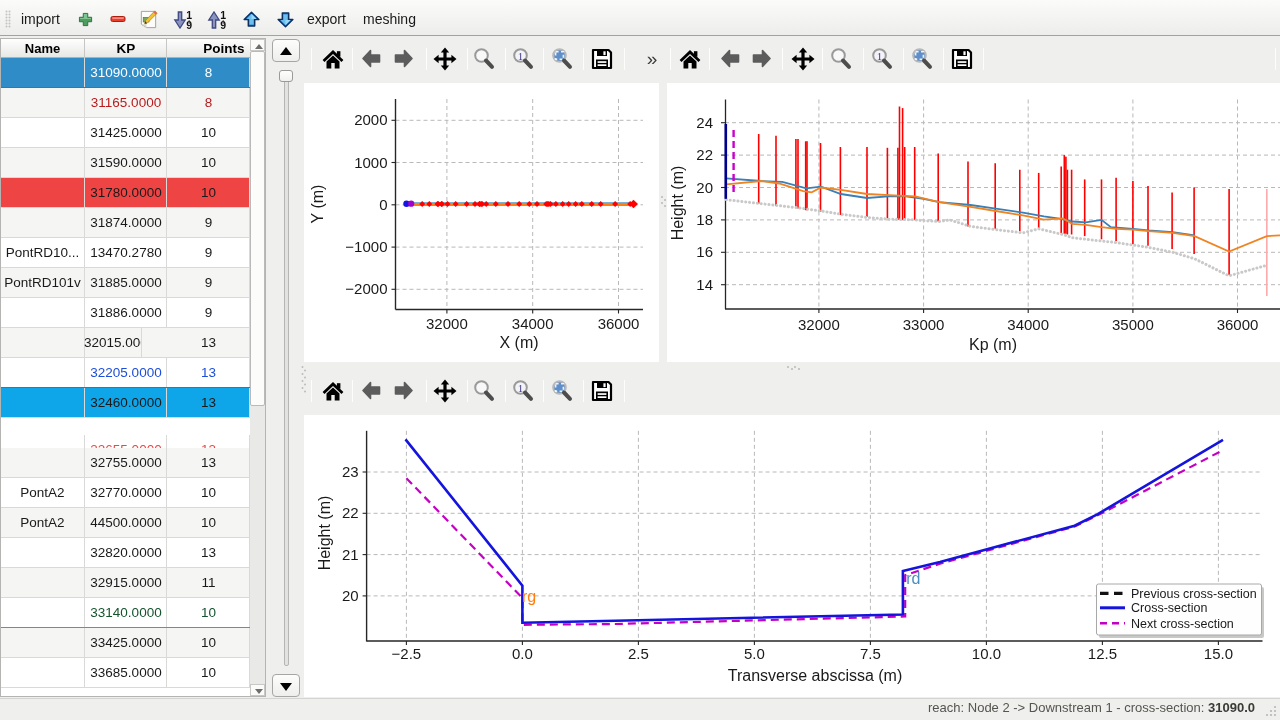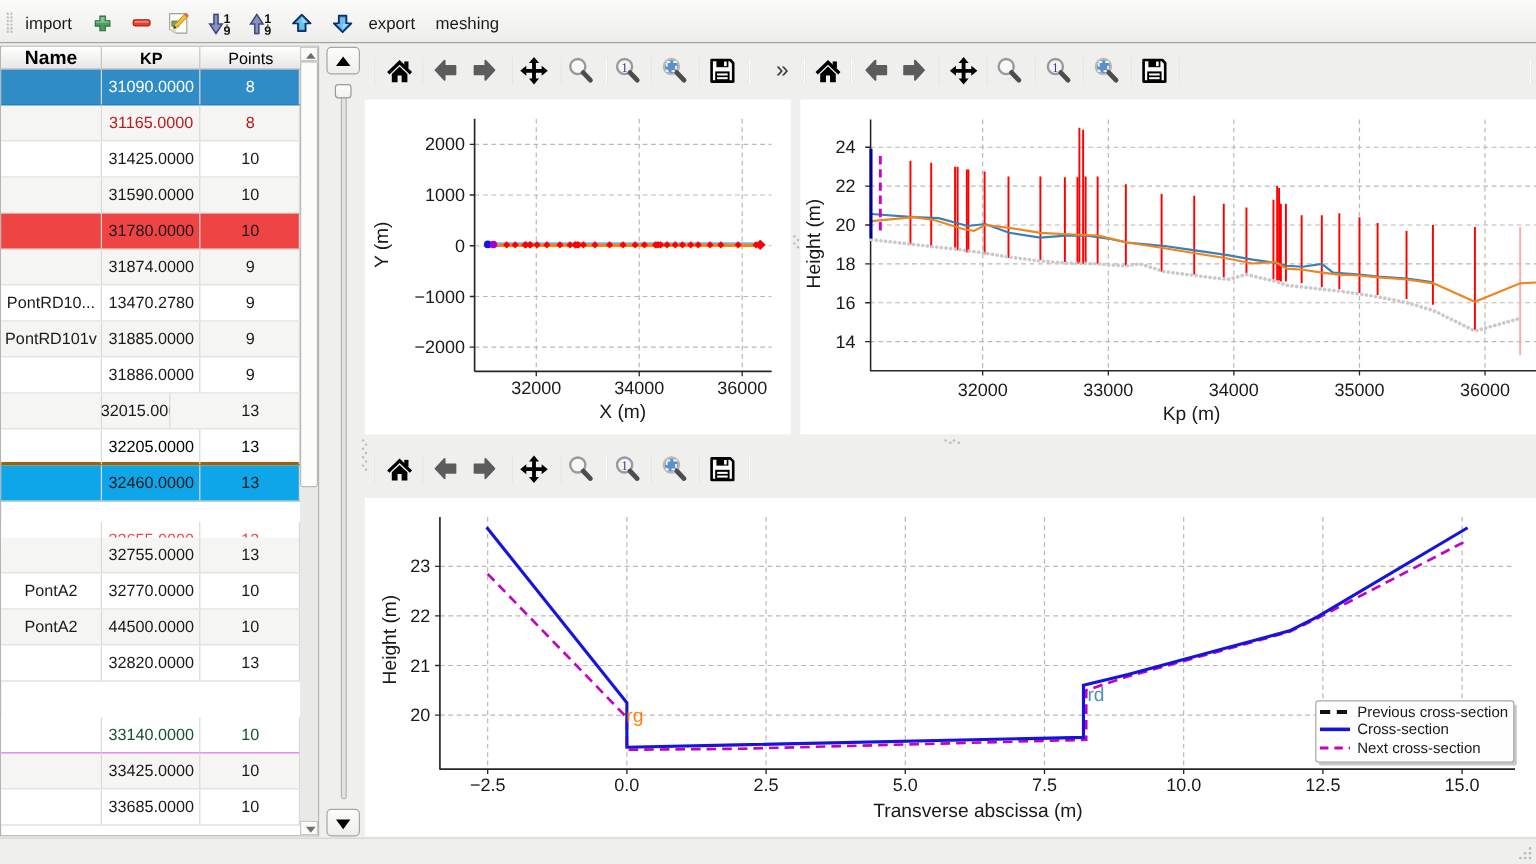--- a/index.html
+++ b/index.html
@@ -130,23 +130,23 @@
 <svg style="position:absolute;left:277px;top:11px" width="17" height="17">
       <use href="#i-arrdown"></use>
     </svg>
 <div class="tbtxt" style="left:307px">export</div>
 <div class="tbtxt" style="left:363px">meshing</div>
 
 <div style="position:absolute;left:0;top:38px;width:266px;height:659px;background:#fff;
   border:1px solid #b4b4b2"></div>
 <div style="position:absolute;left:1px;top:39px;width:249px;height:19px;
   background:linear-gradient(#ffffff,#e7e7e5);border-bottom:1px solid #b0b0ae">
-  <div style="position:absolute;left:0;width:84px;text-align:center;font-weight:bold;font-size:16px;line-height:19px;border-right:1px solid #c6c6c4">Name</div>
+  <div style="position:absolute;left:0;width:84px;text-align:center;font-weight:bold;font-size:13px;line-height:19px;border-right:1px solid #c6c6c4">Name</div>
   <div style="position:absolute;left:85px;width:81px;text-align:center;font-weight:bold;font-size:13.5px;line-height:19px;border-right:1px solid #c6c6c4">KP</div>
-  <div style="position:absolute;left:167px;width:82px;text-align:center;font-weight:normal;font-size:13.5px;line-height:19px">Points</div>
+  <div style="position:absolute;left:182px;width:82px;text-align:center;font-weight:bold;font-size:13.5px;line-height:19px">Points</div>
 </div>
 <div class="tr" style="top:58px;background:#308cc6;color:#fff;border-bottom:1px solid #2a7cb0">
       <div class="tc" style="left:0;width:84px"></div>
       <div class="tc" style="left:85px;width:81px">31090.0000</div>
       <div class="tc" style="left:167px;width:82px">8</div>
     </div>
     <div class="tr" style="top:88px;background:#f5f5f4;color:#b91c1c;border-bottom:1px solid #d9d9d7">
       <div class="tc" style="left:0;width:84px"></div>
       <div class="tc" style="left:85px;width:81px">31165.0000</div>
       <div class="tc" style="left:167px;width:82px">8</div>
@@ -184,21 +184,21 @@
     <div class="tr" style="top:298px;background:#ffffff;color:#1a1a1a;border-bottom:1px solid #d9d9d7">
       <div class="tc" style="left:0;width:84px"></div>
       <div class="tc" style="left:85px;width:81px">31886.0000</div>
       <div class="tc" style="left:167px;width:82px">9</div>
     </div>
     <div class="tr" style="top:328px;background:#f5f5f4;color:#1a1a1a;border-bottom:1px solid #d9d9d7">
       <div class="tc" style="left:0;width:84px"></div>
       <div class="tc" style="left:83px;width:58px">32015.0000</div>
       <div class="tc" style="left:167px;width:82px">13</div>
     </div>
-    <div class="tr" style="top:358px;background:#ffffff;color:#000000;border-bottom:3px solid #a16207">
+    <div class="tr" style="top:358px;background:#ffffff;color:#1d4ed8;border-bottom:1px solid #a16207">
       <div class="tc" style="left:0;width:84px"></div>
       <div class="tc" style="left:85px;width:81px">32205.0000</div>
       <div class="tc" style="left:167px;width:82px">13</div>
     </div>
     <div class="tr" style="top:388px;background:#0ea5e9;color:#1a1a1a;border-bottom:1px solid #d9d9d7">
       <div class="tc" style="left:0;width:84px"></div>
       <div class="tc" style="left:85px;width:81px">32460.0000</div>
       <div class="tc" style="left:167px;width:82px">13</div>
     </div>
     <div class="tr" style="top:435px;background:#ffffff;color:#ef4444;border-bottom:1px solid #d9d9d7">
@@ -218,20 +218,25 @@
     </div>
     <div class="tr" style="top:508px;background:#f5f5f4;color:#1a1a1a;border-bottom:1px solid #d9d9d7">
       <div class="tc" style="left:0;width:84px">PontA2</div>
       <div class="tc" style="left:85px;width:81px">44500.0000</div>
       <div class="tc" style="left:167px;width:82px">10</div>
     </div>
     <div class="tr" style="top:538px;background:#ffffff;color:#1a1a1a;border-bottom:1px solid #d9d9d7">
       <div class="tc" style="left:0;width:84px"></div>
       <div class="tc" style="left:85px;width:81px">32820.0000</div>
       <div class="tc" style="left:167px;width:82px">13</div>
+    </div>
+    <div class="tr" style="top:568px;background:#f5f5f4;color:#1a1a1a;border-bottom:1px solid #d9d9d7">
+      <div class="tc" style="left:0;width:84px"></div>
+      <div class="tc" style="left:85px;width:81px">32915.0000</div>
+      <div class="tc" style="left:167px;width:82px">11</div>
     </div>
     <div class="tr" style="top:598px;background:#ffffff;color:#14532d;border-bottom:1px solid #d946ef">
       <div class="tc" style="left:0;width:84px"></div>
       <div class="tc" style="left:85px;width:81px">33140.0000</div>
       <div class="tc" style="left:167px;width:82px">10</div>
     </div>
     <div class="tr" style="top:628px;background:#f5f5f4;color:#1a1a1a;border-bottom:1px solid #d9d9d7">
       <div class="tc" style="left:0;width:84px"></div>
       <div class="tc" style="left:85px;width:81px">33425.0000</div>
       <div class="tc" style="left:167px;width:82px">10</div>
@@ -586,20 +591,21 @@
       <line x1="796.0" y1="177.3" x2="821.0" y2="177.3" stroke="#111" stroke-width="3.2" stroke-dasharray="8.5 5.5"></line>
       <line x1="796.0" y1="191.8" x2="821.0" y2="191.8" stroke="#1414dd" stroke-width="3"></line>
       <line x1="796.0" y1="207.3" x2="821.0" y2="207.3" stroke="#c400c4" stroke-width="2.6" stroke-dasharray="7 5"></line>
       <text x="827.0" y="181.5" font-size="12.5" text-anchor="start" fill="#1a1a1a">Previous cross-section</text>
       <text x="827.0" y="196.0" font-size="12.5" text-anchor="start" fill="#1a1a1a">Cross-section</text>
       <text x="827.0" y="211.5" font-size="12.5" text-anchor="start" fill="#1a1a1a">Next cross-section</text>
     </svg>
 
 <div style="position:absolute;left:0;top:698px;width:1280px;height:22px;background:#efefed;
   border-top:1px solid #d4d4d2"></div>
+<div style="position:absolute;right:25px;top:700px;font-size:13px;color:#55544f">reach: Node 2 -&gt; Downstream 1 - cross-section: <b style="color:#3a3a37">31090.0</b></div>
 <svg style="position:absolute;left:1264px;top:704px" width="14" height="14">
  <circle cx="11" cy="3" r="1.1" fill="#b8b8b6"></circle>
  <circle cx="7" cy="7" r="1.1" fill="#b8b8b6"></circle>
       <circle cx="11" cy="7" r="1.1" fill="#b8b8b6"></circle>
  <circle cx="3" cy="11" r="1.1" fill="#b8b8b6"></circle>
       <circle cx="7" cy="11" r="1.1" fill="#b8b8b6"></circle>
       <circle cx="11" cy="11" r="1.1" fill="#b8b8b6"></circle>
 </svg>
 </div>
 </body></html>

